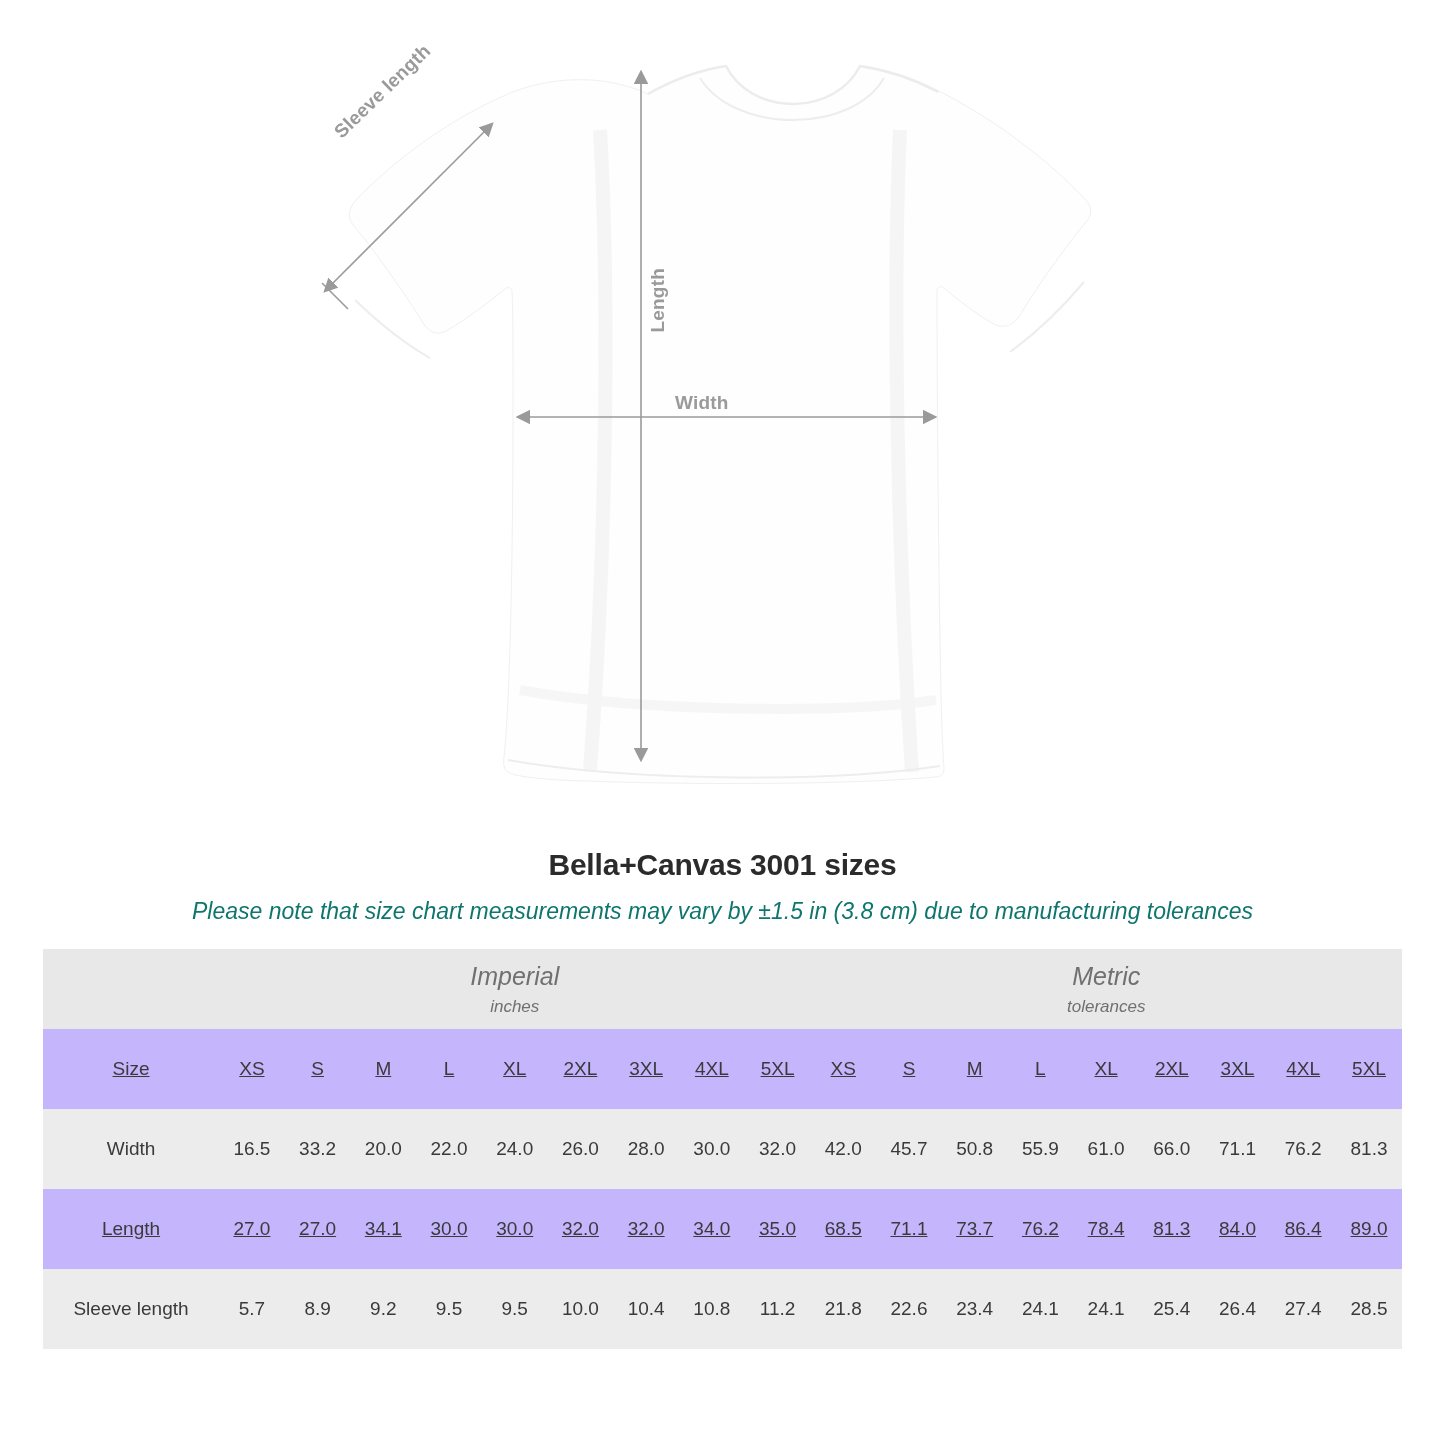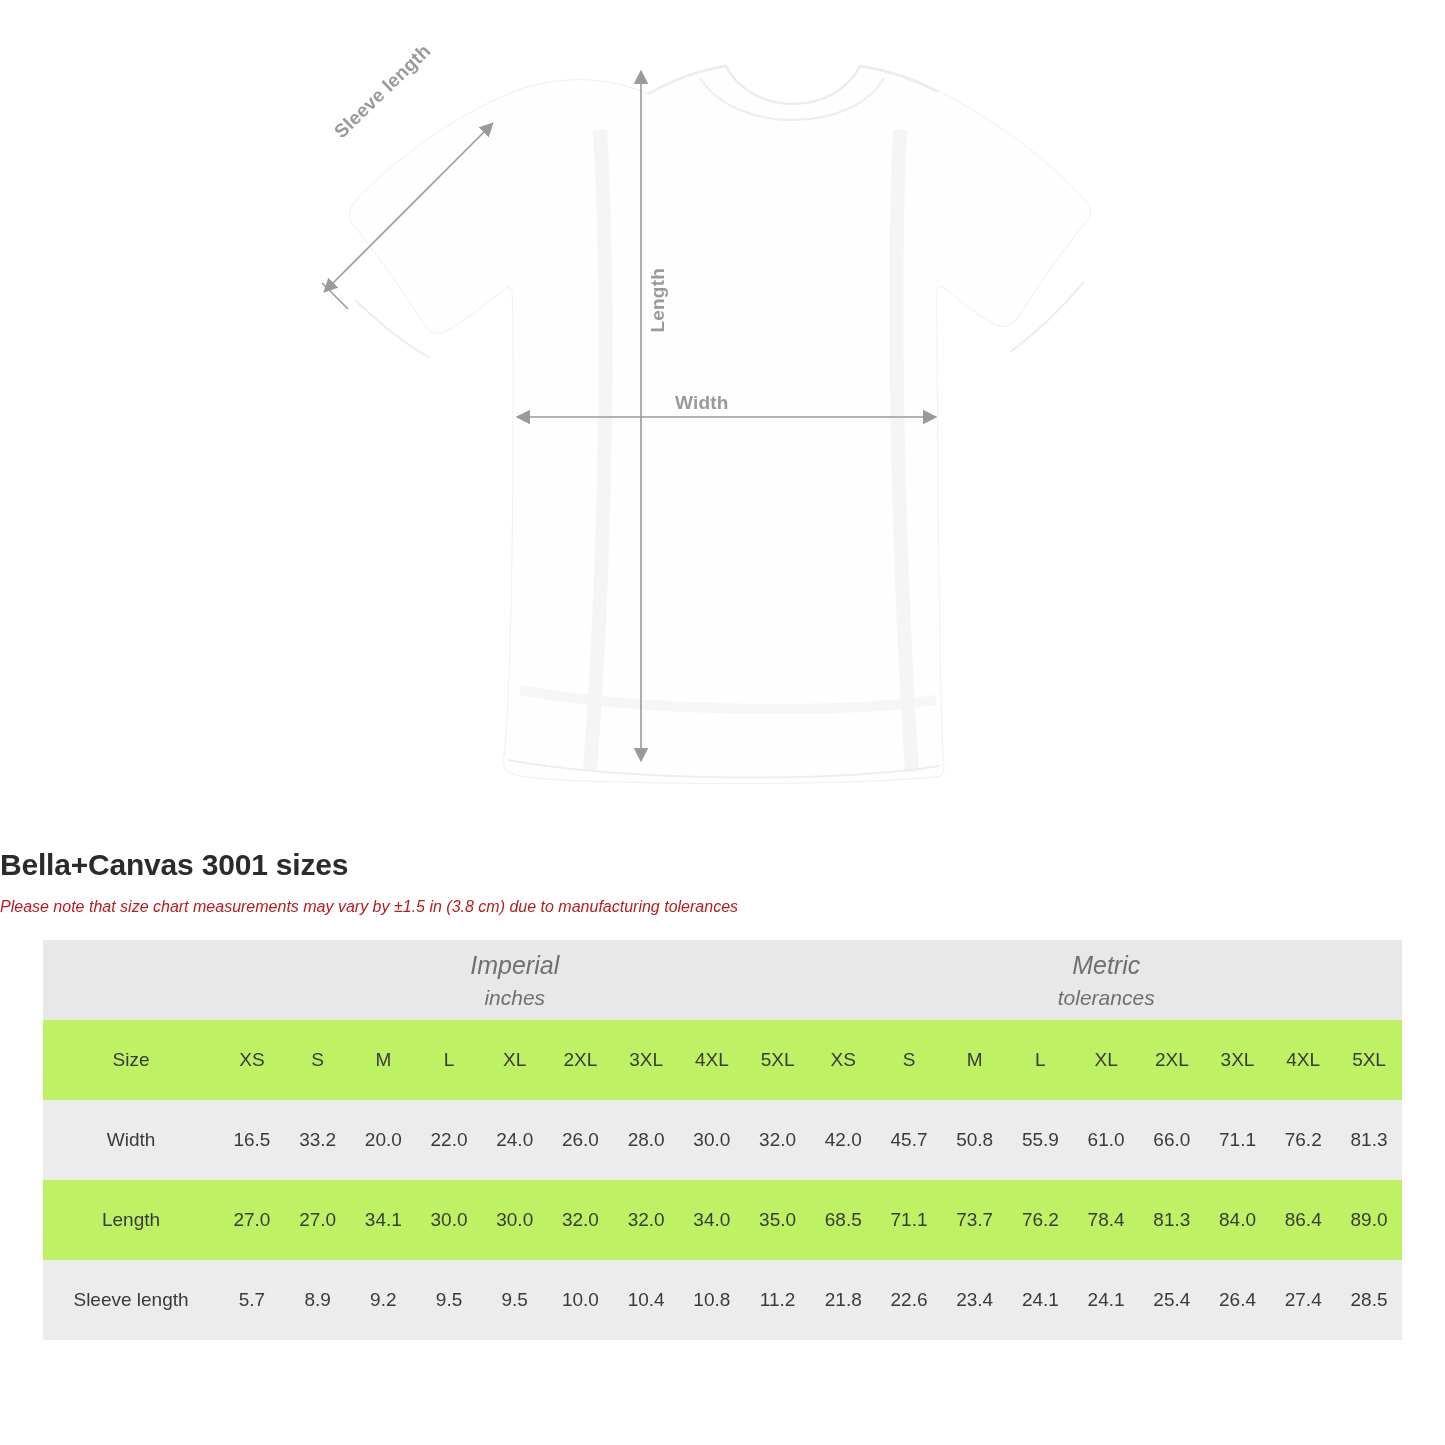--- a/index.html
+++ b/index.html
@@ -52,34 +52,34 @@
   }
   .dim-label.sleeve {
     left: 330px;
     top: 127px;
     transform: rotate(-44deg);
     transform-origin: left top;
   }
 
   
   .title-block {
-    text-align: left;
+    text-align: center;
     margin-top: 18px;
   }
   .chart-title {
     font-size: 30px;
     font-weight: bold;
     color: #2b2b2b;
     margin: 0;
     letter-spacing: -0.2px;
   }
   .chart-note {
-    font-size: 16px;
+    font-size: 23px;
     font-style: italic;
-    color: #b91c1c;
+    color: #0f766e;
     margin-top: 16px;
   }
 
   
   .table-wrap {
     margin: 24px 43px 0 43px;
     width: 1359px;
   }
   table.size-table {
     border-collapse: collapse;
@@ -102,36 +102,36 @@
     background: #e8e8e8;
   }
   .unit-title {
     font-size: 25px;
     font-weight: normal;
     font-style: italic;
     color: #6f7072;
     line-height: 1.25;
   }
   .unit-sub {
-    font-size: 21px;
+    font-size: 17px;
     font-style: italic;
     color: #6f7072;
     margin-top: 4px;
   }
   .row-head {
     font-weight: bold;
     color: #3a3a3a;
     font-size: 19px;
   }
   .col-label {
     font-weight: bold;
     color: #3a3a3a;
     font-size: 19px;
   }
-  .row-white td { background: #bef264; }
+  .row-white td { background: #c4b5fd; text-decoration: underline; }
   .row-grey td { background: #ececec; }
   .first-col { width: 176px; }
   .data-col { width: 65.7px; }
 </style>
 </head>
 <body>
 
 <div id="page">
 
   <div class="illustration">

